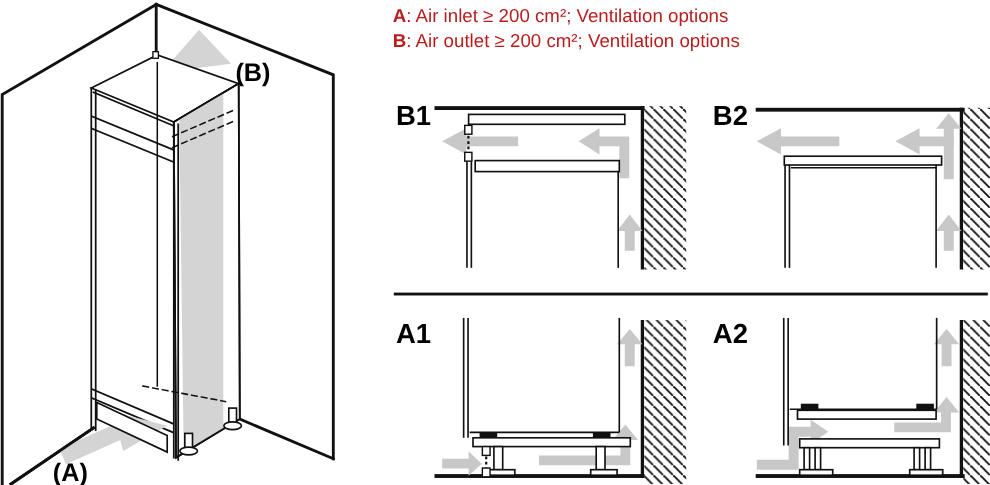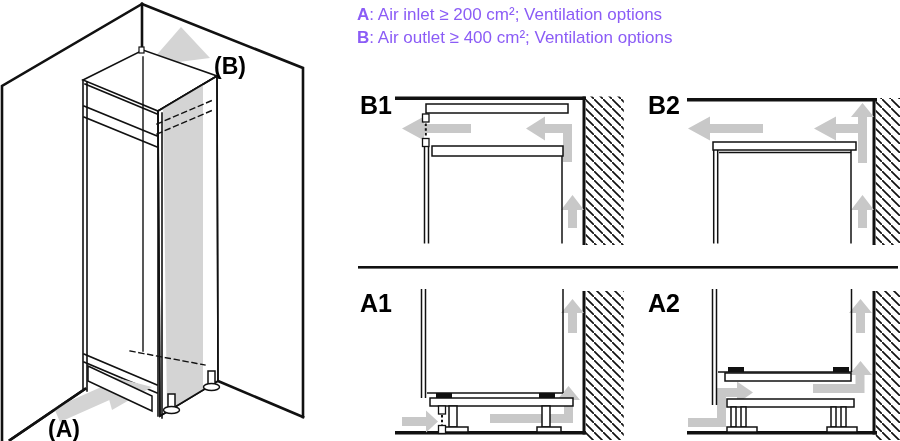--- a/index.html
+++ b/index.html
@@ -3,21 +3,21 @@
 <meta charset="utf-8">
 <style>
   html,body{margin:0;padding:0;background:#fff;}
   .canvas{
     position:relative;width:900px;height:441px;background:#ffffff;overflow:hidden;
     font-family:"Liberation Sans", sans-serif;color:#000;
   }
   .canvas svg{position:absolute;left:0;top:0;}
   .legend{
     position:absolute;left:357px;top:3px;font-size:17px;line-height:23px;
-    color:#8b5cf6;white-space:nowrap;
+    color:#b91c1c;white-space:nowrap;
   }
   .legend b{font-weight:bold;}
   text{fill:#000;font-family:"Liberation Sans", sans-serif;}
   .dlabel{font-size:25px;font-weight:bold;}
   .isolabel{font-size:23px;font-weight:bold;}
 </style>
 </head>
 <body>
 
 <div class="canvas">
@@ -186,16 +186,16 @@
         <rect x="831" y="407" width="5" height="20"></rect>
         <rect x="841" y="407" width="5" height="20"></rect>
         <rect x="827" y="427" width="30" height="5"></rect>
       </g>
       <text class="dlabel" x="648" y="312">A2</text>
     </g>
   </svg>
 
   <div class="legend">
     <div><b>A</b><span>: Air inlet ≥ 200 cm²; Ventilation options</span></div>
-    <div><b>B</b><span>: Air outlet ≥ 400 cm²; Ventilation options</span></div>
+    <div><b>B</b><span>: Air outlet ≥ 200 cm²; Ventilation options</span></div>
   </div>
 
 </div>
 
 </body></html>

